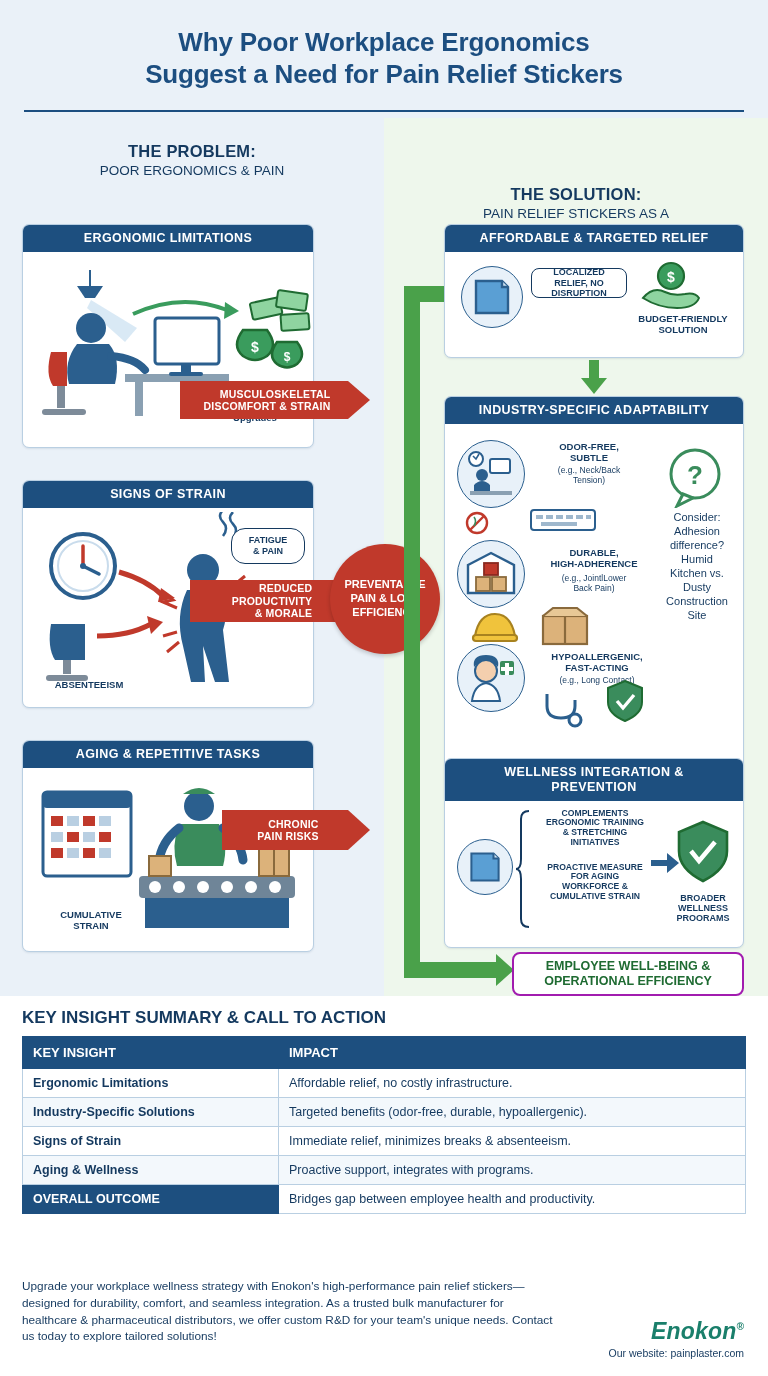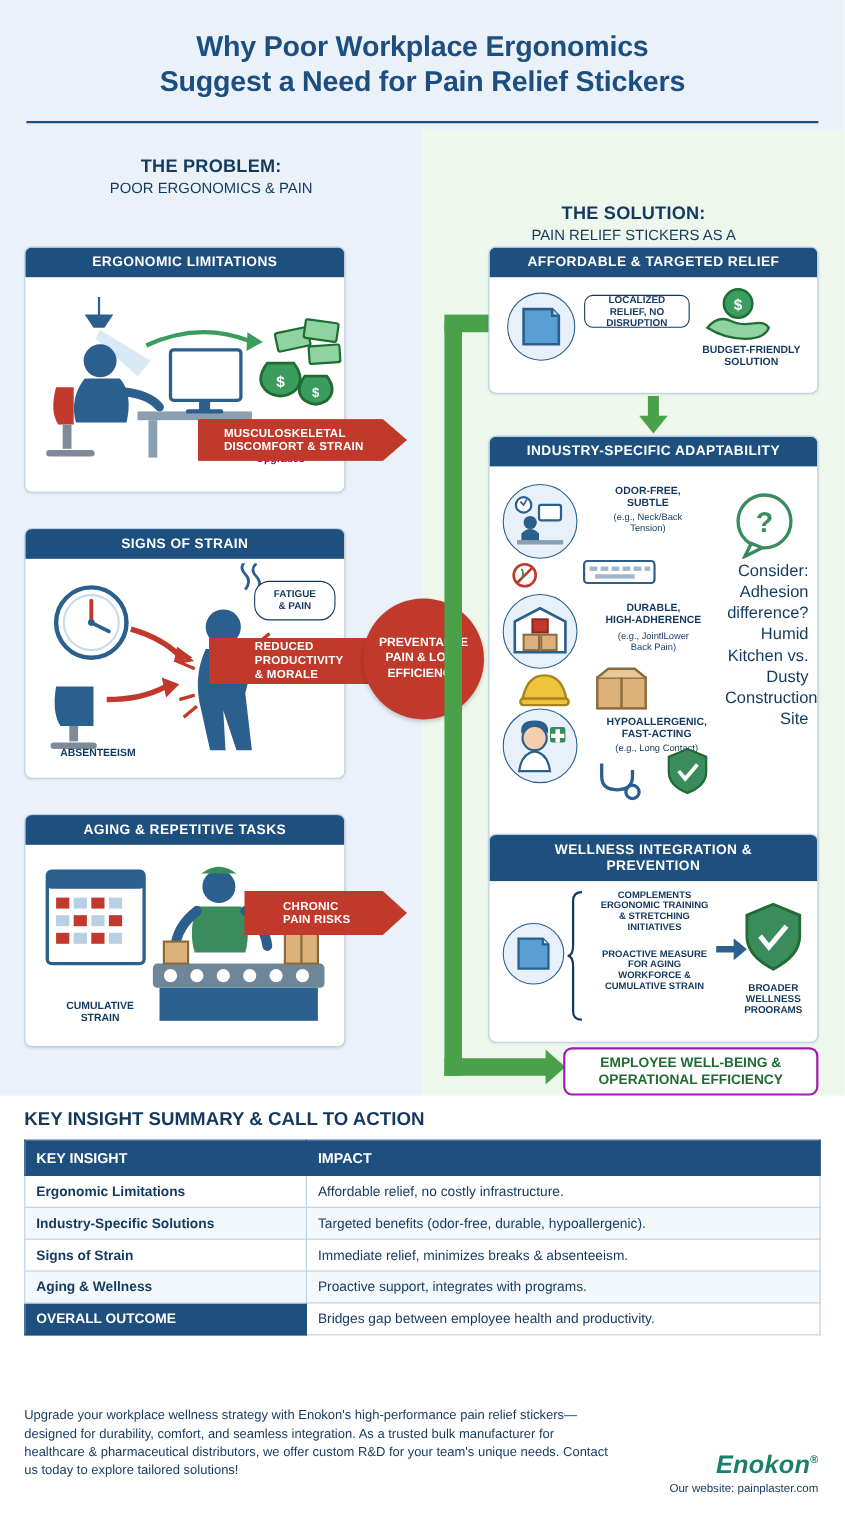--- a/index.html
+++ b/index.html
@@ -60,21 +60,21 @@
   #card-aging { left:22px; top:740px;  width:292px; height:212px; }
 
   
   #card-afford { left:444px; top:224px; width:300px; height:134px; }
   #card-indus  { left:444px; top:396px; width:300px; height:407px; }
   #card-well   { left:444px; top:758px; width:300px; height:190px; }
 
   
   .red-arrow {
     position:absolute; background:#c0392b; color:#fff; font-weight:bold;
-    font-size:10.5px; text-align:left; display:flex; align-items:center; justify-content:center;
+    font-size:10.5px; text-align:right; display:flex; align-items:center; justify-content:center;
     line-height:1.18; letter-spacing:0.2px;
     clip-path: polygon(0 0, calc(100% - 22px) 0, 100% 50%, calc(100% - 22px) 100%, 0 100%);
     padding-right:16px;
   }
   #arrow-msk  { left:180px; top:381px; width:190px; height:38px; }
   #arrow-red  { left:190px; top:580px; width:180px; height:42px; }
   #arrow-chr  { left:222px; top:810px; width:148px; height:40px; }
 
   
   #circle-prevent {
@@ -445,21 +445,21 @@
       <svg class="ill" style="left:160px; top:254px;" width="40" height="46" viewBox="0 0 40 46">
         <path d="M20 3 L37 10 V24 q0 12 -17 19 Q3 36 3 24 V10z" fill="#3a8c5c" stroke="#1f6b32" stroke-width="2"></path>
         <path d="M12 23 l6 7 11 -13" stroke="#ffffff" stroke-width="3.4" fill="none"></path>
       </svg>
 
       <svg class="ill" style="left:218px; top:22px;" width="64" height="62" viewBox="0 0 64 62">
         <circle cx="32" cy="28" r="24" fill="#ffffff" stroke="#3a8c5c" stroke-width="3"></circle>
         <path d="M20 48 l-6 12 16 -8z" fill="#ffffff" stroke="#3a8c5c" stroke-width="3"></path>
         <text x="32" y="38" font-size="26" font-weight="bold" fill="#3a8c5c" text-anchor="middle" font-family="Liberation Sans, sans-serif">?</text>
       </svg>
-      <div class="lbl small" style="left:214px; top:86px; width:76px; font-size:15px; line-height:1.28;text-align:right;">
+      <div class="lbl small" style="left:214px; top:86px; width:76px; font-size:11px; line-height:1.28;">
         Consider:<br>Adhesion<br>difference?<br>Humid<br>Kitchen vs.<br>Dusty<br>Construction<br>Site
       </div>
     </div>
   </div>
 
   <div class="card" id="card-well">
     <div class="card-title">WELLNESS INTEGRATION &amp;<br>PREVENTION</div>
     <div class="card-body">
       <div class="roundicon" style="left:12px; top:38px; width:56px; height:56px;">
         <svg width="34" height="34" viewBox="0 0 40 40">

